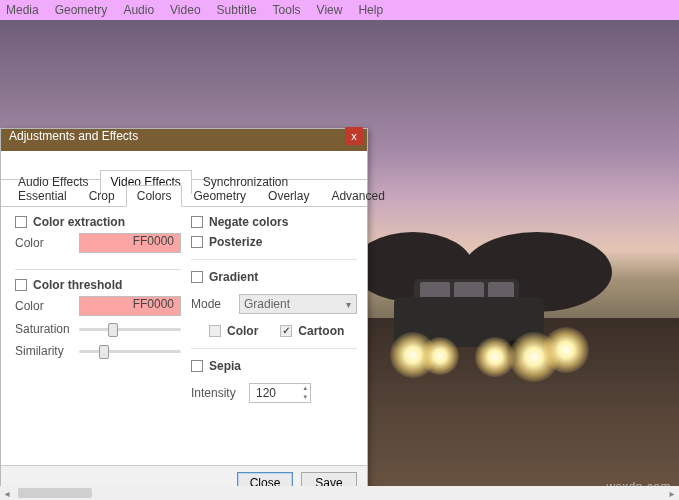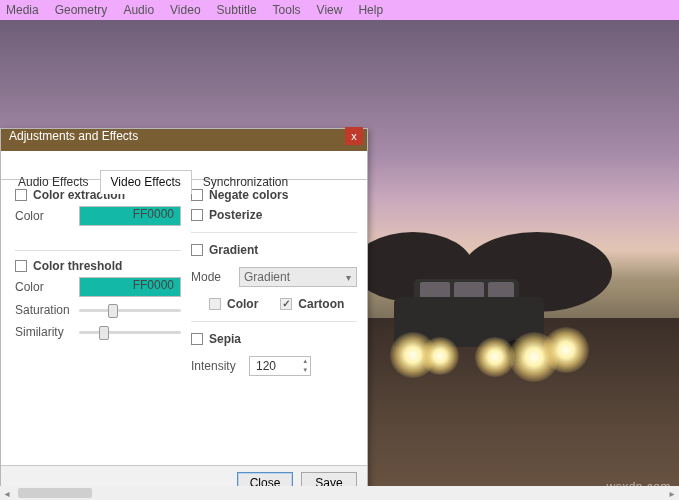--- a/index.html
+++ b/index.html
@@ -55,21 +55,21 @@
 .content { flex:1; display:flex; padding:8px 10px 8px 14px; gap:10px; color:#444; }
 .col { flex:1; display:flex; flex-direction:column; gap:6px; }
 .group { border-top:1px solid #ddd; padding-top:8px; }
 .col .group:first-child { border-top:none; padding-top:0; }
 .chkrow { display:flex; align-items:center; gap:6px;font-weight:bold; }
 .chk { width:12px; height:12px; border:1px solid #888; background:#fff; }
 .chk.on::after { content:"✓"; display:block; font-size:10px; line-height:10px; color:#555; text-align:center; }
 .chk.dis { background:#eee; border-color:#bbb; }
 .lblrow { display:flex; align-items:center; gap:8px; margin-top:4px; }
 .lbl { width:56px; color:#555; }
-.txtin { border:1px solid #bfbfbf; background:#14b8a6; height:20px; padding:0 6px; text-align:right; color:#444; flex:1; }
+.txtin { border:1px solid #bfbfbf; background:#fca5a5; height:20px; padding:0 6px; text-align:right; color:#444; flex:1; }
 .slider { height:18px; position:relative; flex:1; }
 .slider::before { content:""; position:absolute; left:0; right:0; top:8px; height:3px; background:#d9d9d9; border-radius:2px; }
 .thumb { position:absolute; top:3px; width:10px; height:14px; background:#e8e8e8; border:1px solid #9a9a9a; border-radius:2px; }
 .combo { border:1px solid #bfbfbf; background:#eaeaea; height:20px; display:flex; align-items:center; padding:0 4px; flex:1; position:relative; color:#666;}
 .combo::after { content:"▾"; position:absolute; right:5px; color:#777; font-size:10px; }
 .spin { border:1px solid #bfbfbf; background:#fff; height:20px; width:62px; display:flex; align-items:center; padding:0 14px 0 6px; position:relative; color:#333;}
 .spin::after { content:"▴\A▾"; white-space:pre; position:absolute; right:3px; top:-1px; font-size:7px; line-height:9px; color:#777; text-align:center;}
 .sep { height:1px; background:#e2e2e2; margin:4px 0; }
 .inlinechk { display:flex; gap:22px; margin-top:4px; padding-left:18px; }
 
@@ -123,36 +123,44 @@
       <span class="title">Adjustments and Effects</span>
       <span class="closebtn">x</span>
     </div>
 
     <div class="tabs">
       <div class="tab">Audio Effects</div>
       <div class="tab active">Video Effects</div>
       <div class="tab">Synchronization</div>
     </div>
 
+    <div class="subtabs">
+      <div class="subtab">Essential</div>
+      <div class="subtab">Crop</div>
+      <div class="subtab active">Colors</div>
+      <div class="subtab">Geometry</div>
+      <div class="subtab">Overlay</div>
+      <div class="subtab">Advanced</div>
+    </div>
 
     <div class="content">
 
       <div class="col">
         <div class="group">
           <div class="chkrow">
             <span class="chk"></span>
             <span>Color extraction</span>
           </div>
           <div class="lblrow">
             <span class="lbl">Color</span>
             <span class="txtin">FF0000</span>
           </div>
         </div>
 
-        <div class="group" style="margin-top:18px;">
+        <div class="group" style="margin-top:10px;">
           <div class="chkrow">
             <span class="chk"></span>
             <span>Color threshold</span>
           </div>
           <div class="lblrow">
             <span class="lbl">Color</span>
             <span class="txtin">FF0000</span>
           </div>
           <div class="lblrow">
             <span class="lbl">Saturation</span>

